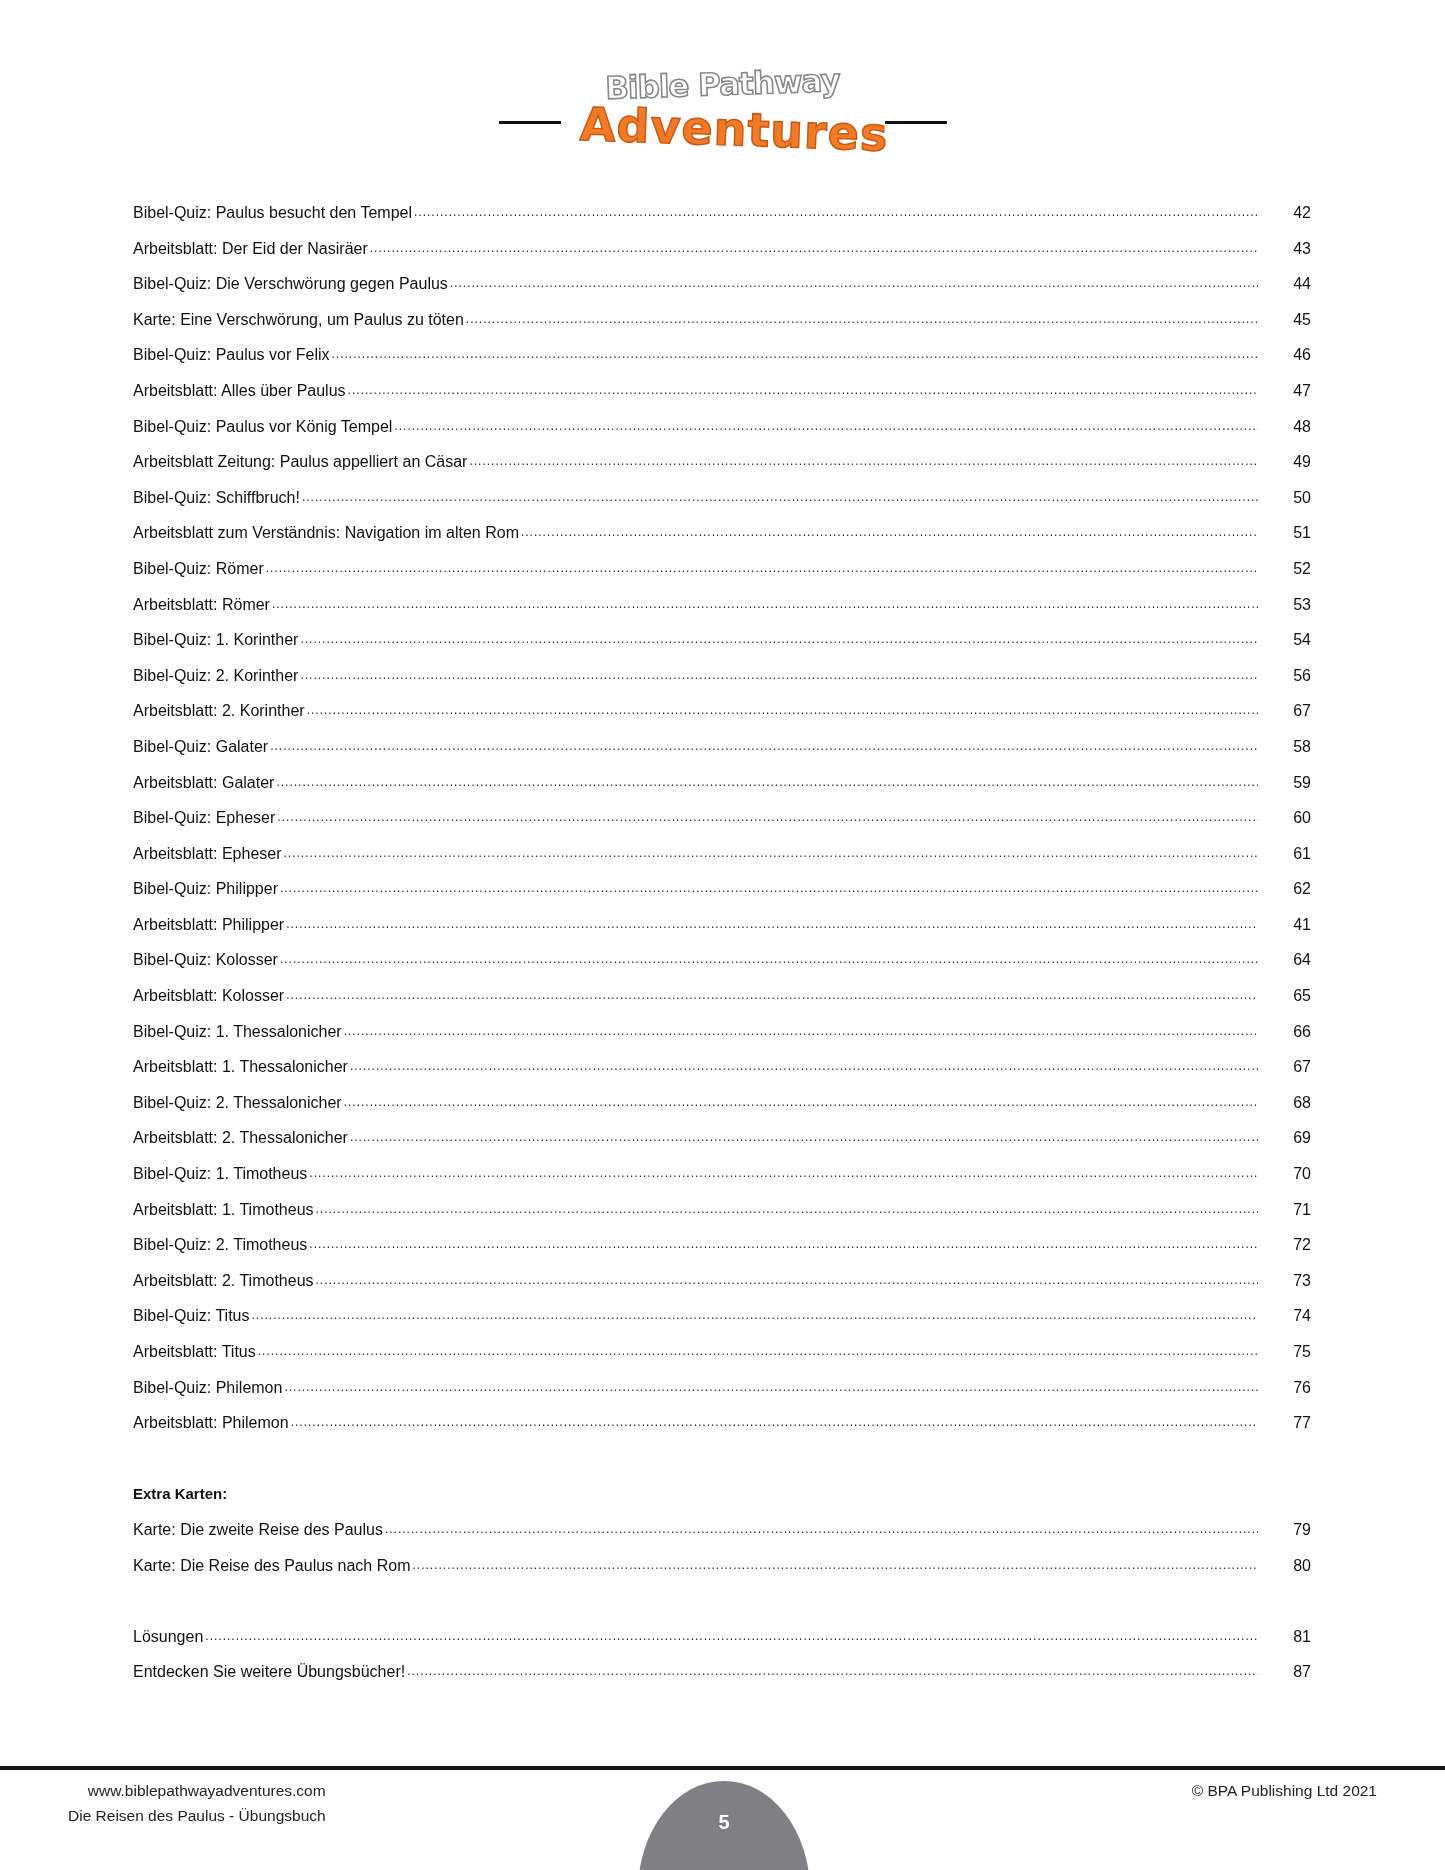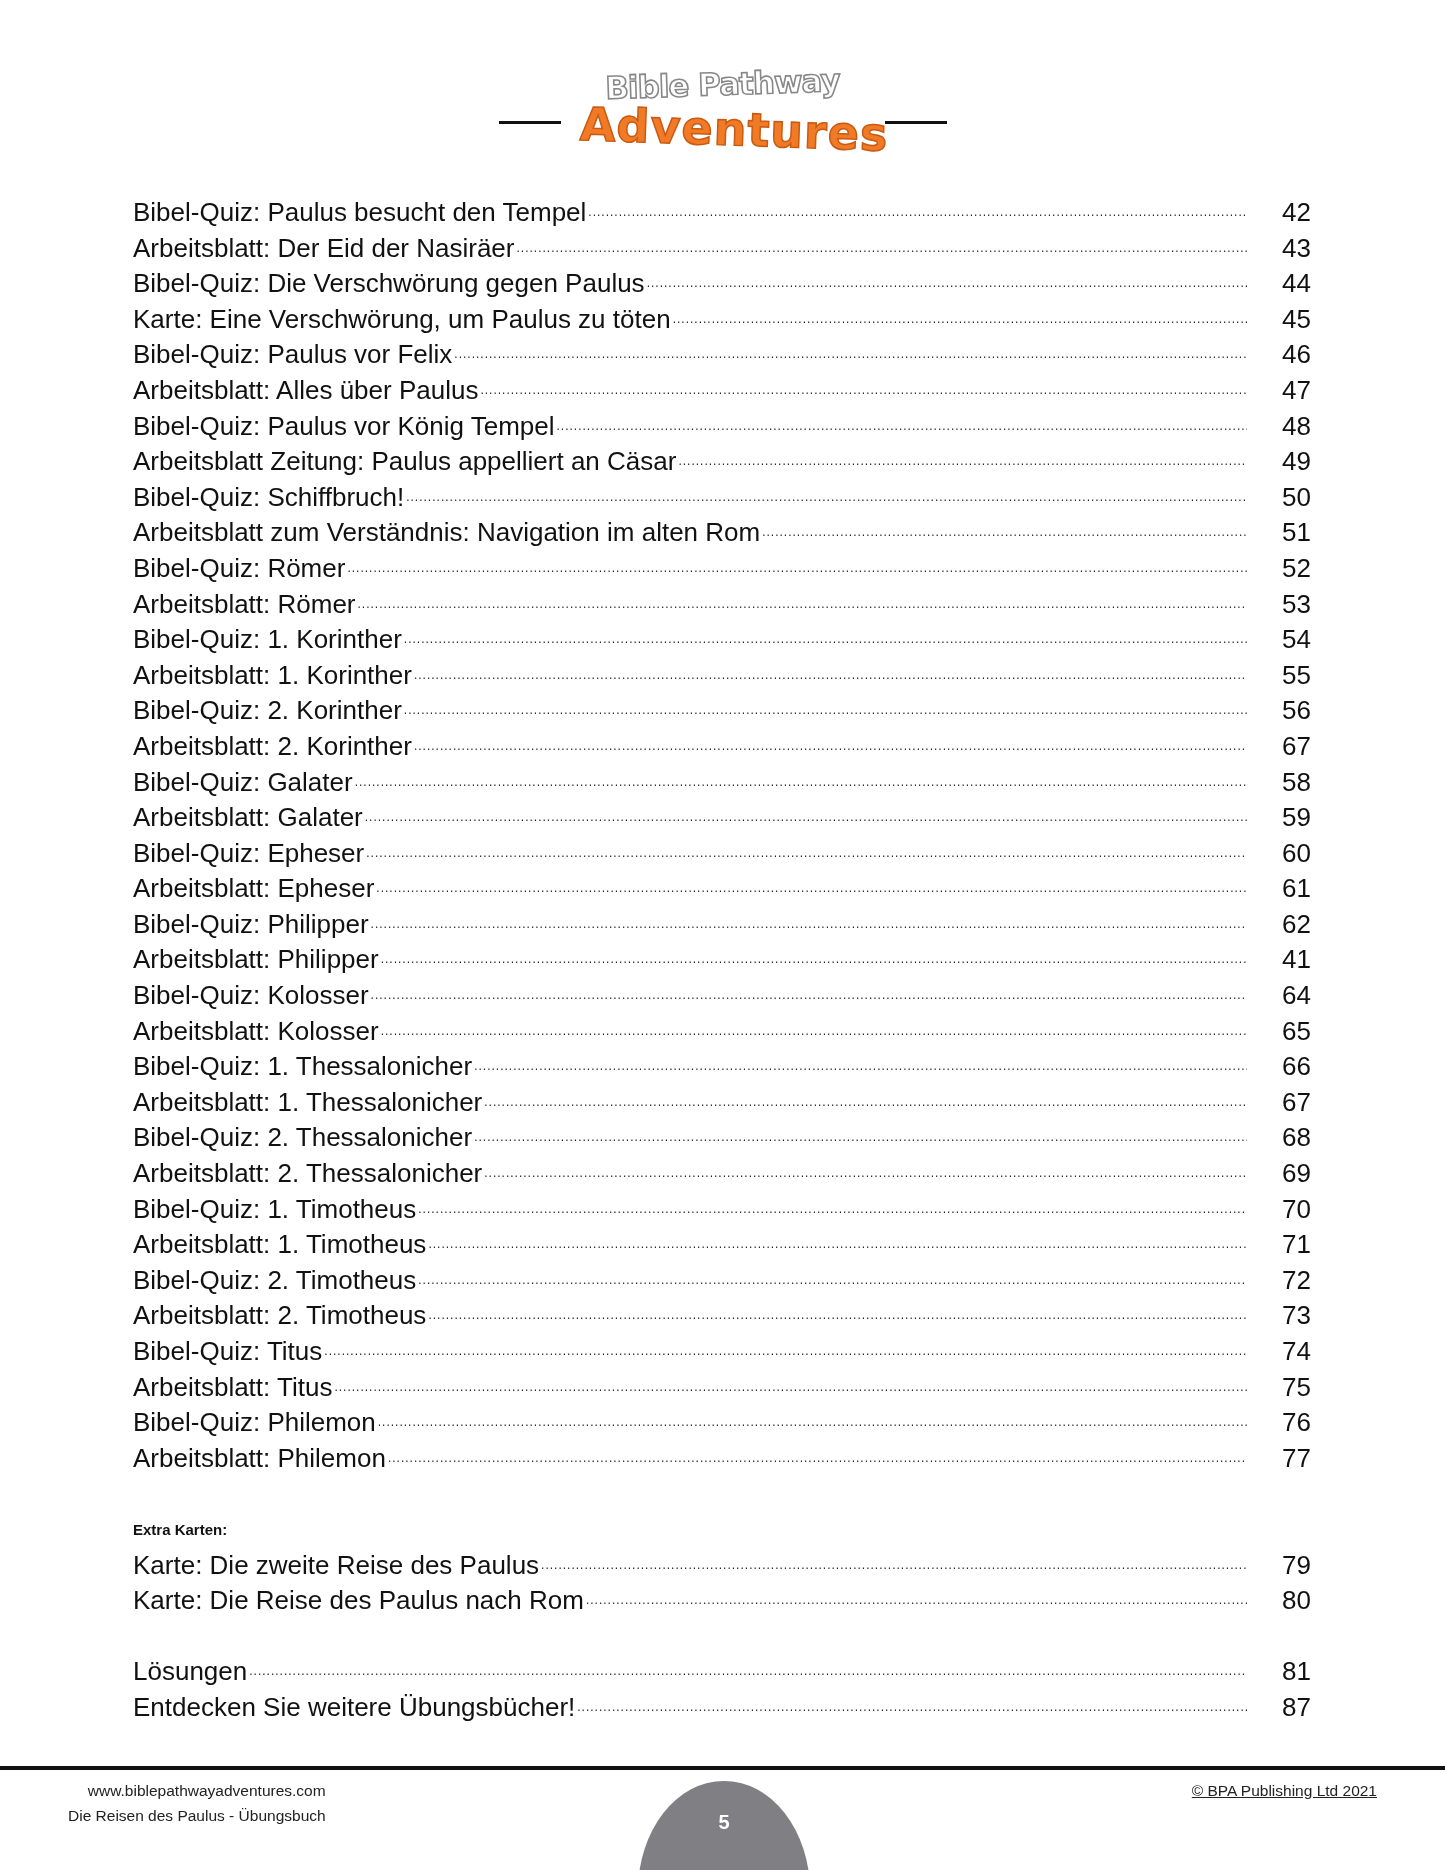--- a/index.html
+++ b/index.html
@@ -10,31 +10,31 @@
   .rule.left { left:499px; } .rule.right { left:885px; }
   .logo-top { position:absolute; left:600px; top:36px; width:245px; text-align:center;
               font-family:"DejaVu Sans", sans-serif; font-size:31px; font-weight:bold;
               color:#ffffff; -webkit-text-stroke:1.6px #888; letter-spacing:-1px;
               transform:rotate(-2deg); }
   .logo-bottom { position:absolute; left:580px; top:72px; width:290px; text-align:center;
                  font-family:"DejaVu Sans", sans-serif; font-size:46px; font-weight:bold;
                  color:#f07a26; -webkit-text-stroke:1.5px #c95a12; letter-spacing:1px;
                  transform:rotate(2deg); }
   .toc { position:absolute; left:133px; top:195px; width:1178px; }
-  .row { display:flex; align-items:flex-start; height:35.6px; font-size:26px; line-height:35.6px; }
+  .row { display:flex; align-items:flex-start; height:35.6px; font-size:16px; line-height:35.6px; }
   .row .title { white-space:pre; }
   .row .leader { flex:1; overflow:hidden; white-space:nowrap; margin:0 3px 0 2px;
                  font-size:12px; letter-spacing:1px; color:#222; }
   .row .leader::before { content:"........................................................................................................................................................................................................................................................................................................................................"; }
   .row .page { text-align:right;margin-left:32px; }
   .gap { height:35.6px; }
   .heading { font-size:15px; font-weight:bold; height:35.6px; line-height:35.6px; }
   .footer-rule { position:absolute; left:0; top:1766px; width:1445px; height:4px; background:#111; }
   .footer-left { position:absolute; left:68px; top:1778px; font-size:15.5px; line-height:25px; color:#222;text-align:right; }
-  .footer-right { position:absolute; right:68px; top:1778px; font-size:15.5px; line-height:25px; color:#222;text-decoration:underline; }
+  .footer-right { position:absolute; right:68px; top:1778px; font-size:15.5px; line-height:25px; color:#222; }
   .page-badge { position:absolute; left:638px; top:1781px; width:172px; height:200px;
                 background:#808084; border-radius:86px 86px 0 0 / 110px 110px 0 0; }
   .page-num { position:absolute; left:0; width:172px; top:30px; text-align:center;
               color:#ffffff; font-size:20px; font-weight:bold; }
 </style>
 </head>
 <body>
 
 <div class="logo">
   <div class="rule left"></div>
@@ -104,25 +104,20 @@
         <span class="title">Arbeitsblatt: Römer</span>
         <span class="leader"></span>
         <span class="page">53</span>
       </div>
       <div class="row">
         <span class="title">Bibel-Quiz: 1. Korinther</span>
         <span class="leader"></span>
         <span class="page">54</span>
       </div>
       <div class="row">
-        <span class="title">Arbeitsblatt: 1. Korinther</span>
-        <span class="leader"></span>
-        <span class="page">55</span>
-      </div>
-      <div class="row">
         <span class="title">Bibel-Quiz: 2. Korinther</span>
         <span class="leader"></span>
         <span class="page">56</span>
       </div>
       <div class="row">
         <span class="title">Arbeitsblatt: 2. Korinther</span>
         <span class="leader"></span>
         <span class="page">67</span>
       </div>
       <div class="row">

